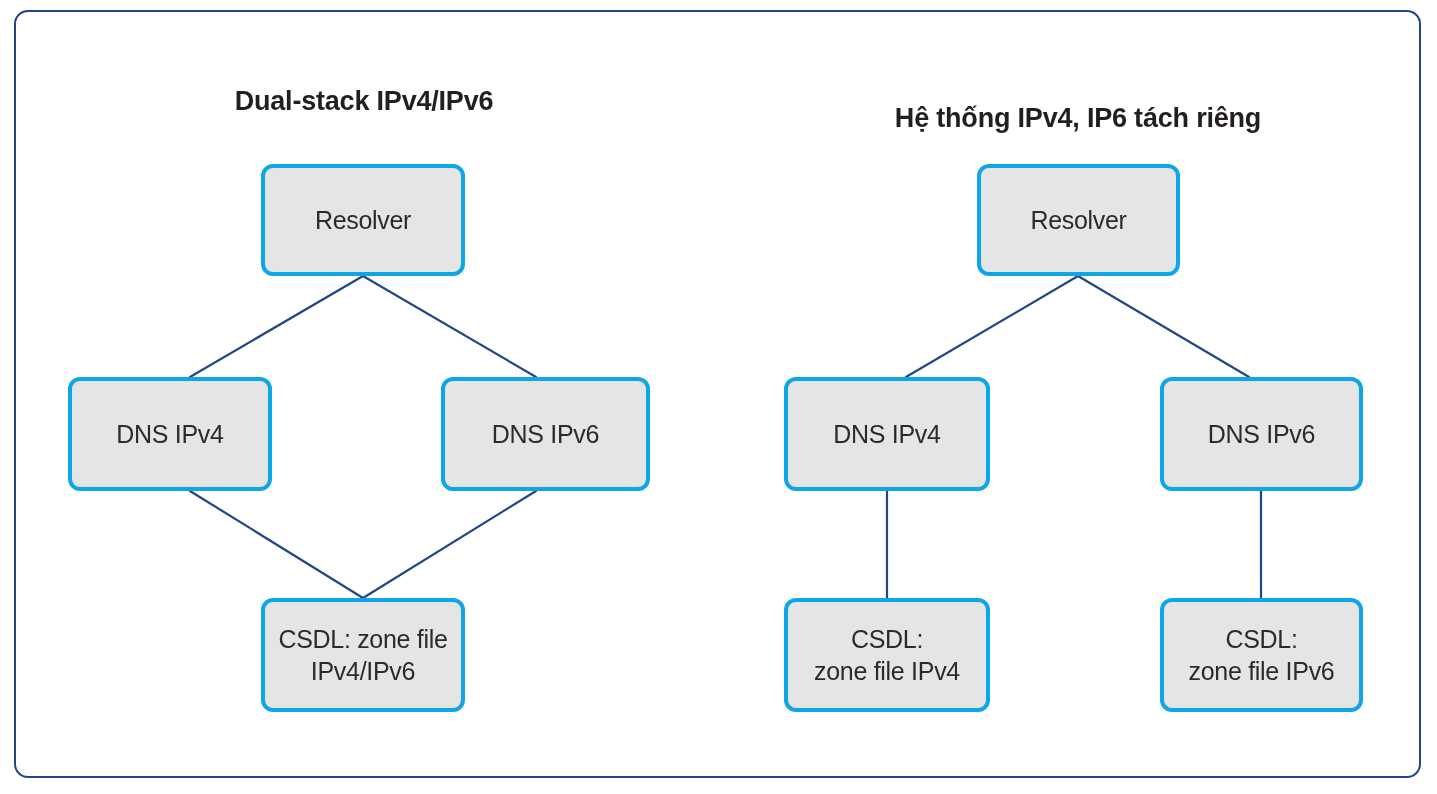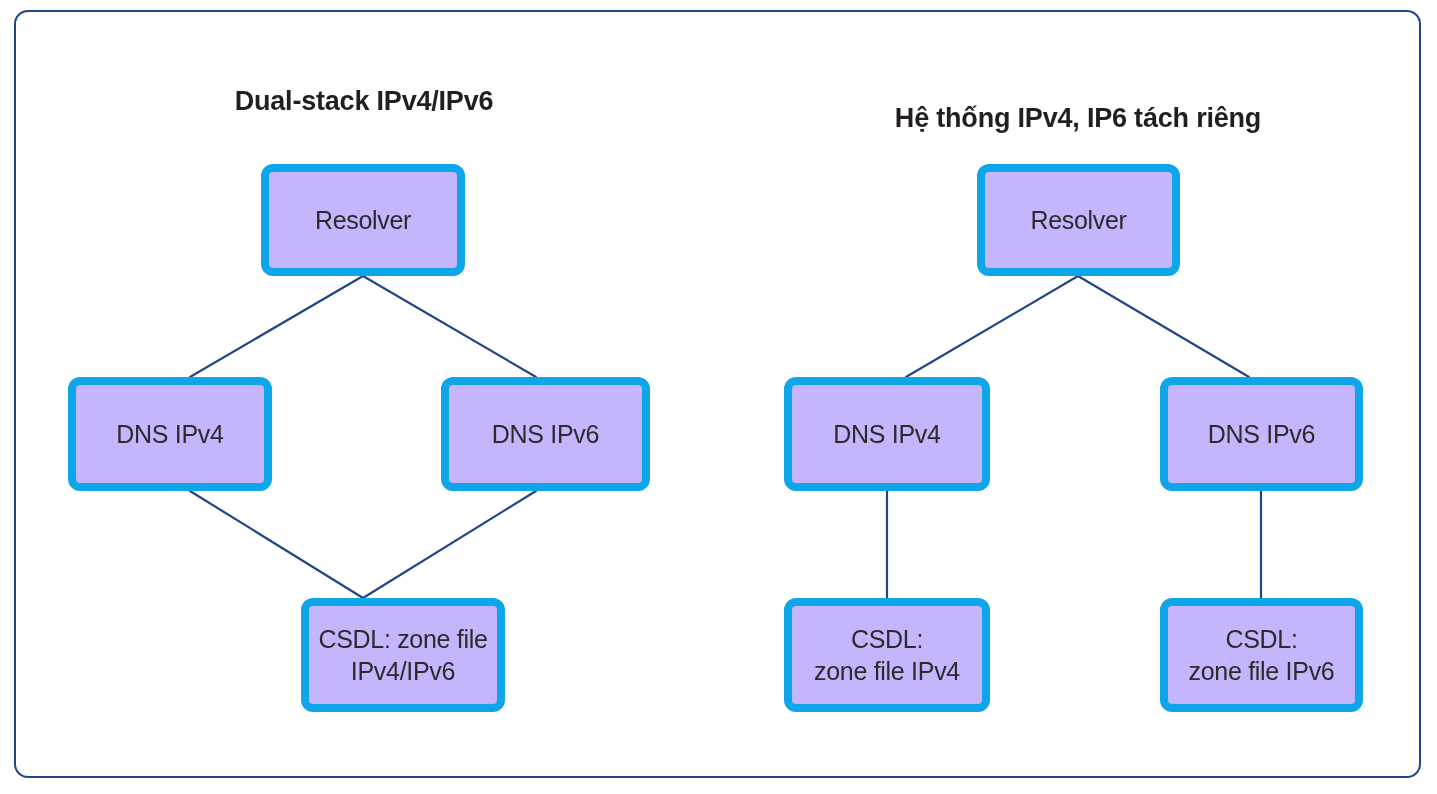--- a/index.html
+++ b/index.html
@@ -44,23 +44,23 @@
     font-size: 27px;
     color: #231f20;
     letter-spacing: -0.2px;
     white-space: nowrap;
     text-align: center;
     transform: translateX(-50%);
   }
   .node {
     position: absolute;
     box-sizing: border-box;
-    border: 8px solid #0ea5e9;
+    border: 4px solid #0ea5e9;
     border-radius: 12px;
-    background: #c4b5fd;
+    background: #e5e5e5;
     display: flex;
     align-items: center;
     justify-content: center;
     text-align: center;
   }
   .node .label {
     font-size: 25px;
     font-weight: 300;
     color: #2b2b2b;
     line-height: 1.28;
@@ -93,21 +93,21 @@
   <div id="nodes">
       <div class="node" style="left: 261px; top: 164px; width: 204px; height: 112px;">
         <span class="label">Resolver</span>
       </div>
       <div class="node" style="left: 68px; top: 377px; width: 204px; height: 114px;">
         <span class="label">DNS IPv4</span>
       </div>
       <div class="node" style="left: 441px; top: 377px; width: 209px; height: 114px;">
         <span class="label">DNS IPv6</span>
       </div>
-      <div class="node" style="left: 261px; top: 598px; width: 204px; height: 114px; margin-left: 40px;">
+      <div class="node" style="left: 261px; top: 598px; width: 204px; height: 114px;">
         <span class="label">CSDL: zone file
 IPv4/IPv6</span>
       </div>
       <div class="node" style="left: 977px; top: 164px; width: 203px; height: 112px;">
         <span class="label">Resolver</span>
       </div>
       <div class="node" style="left: 784px; top: 377px; width: 206px; height: 114px;">
         <span class="label">DNS IPv4</span>
       </div>
       <div class="node" style="left: 1160px; top: 377px; width: 203px; height: 114px;">

